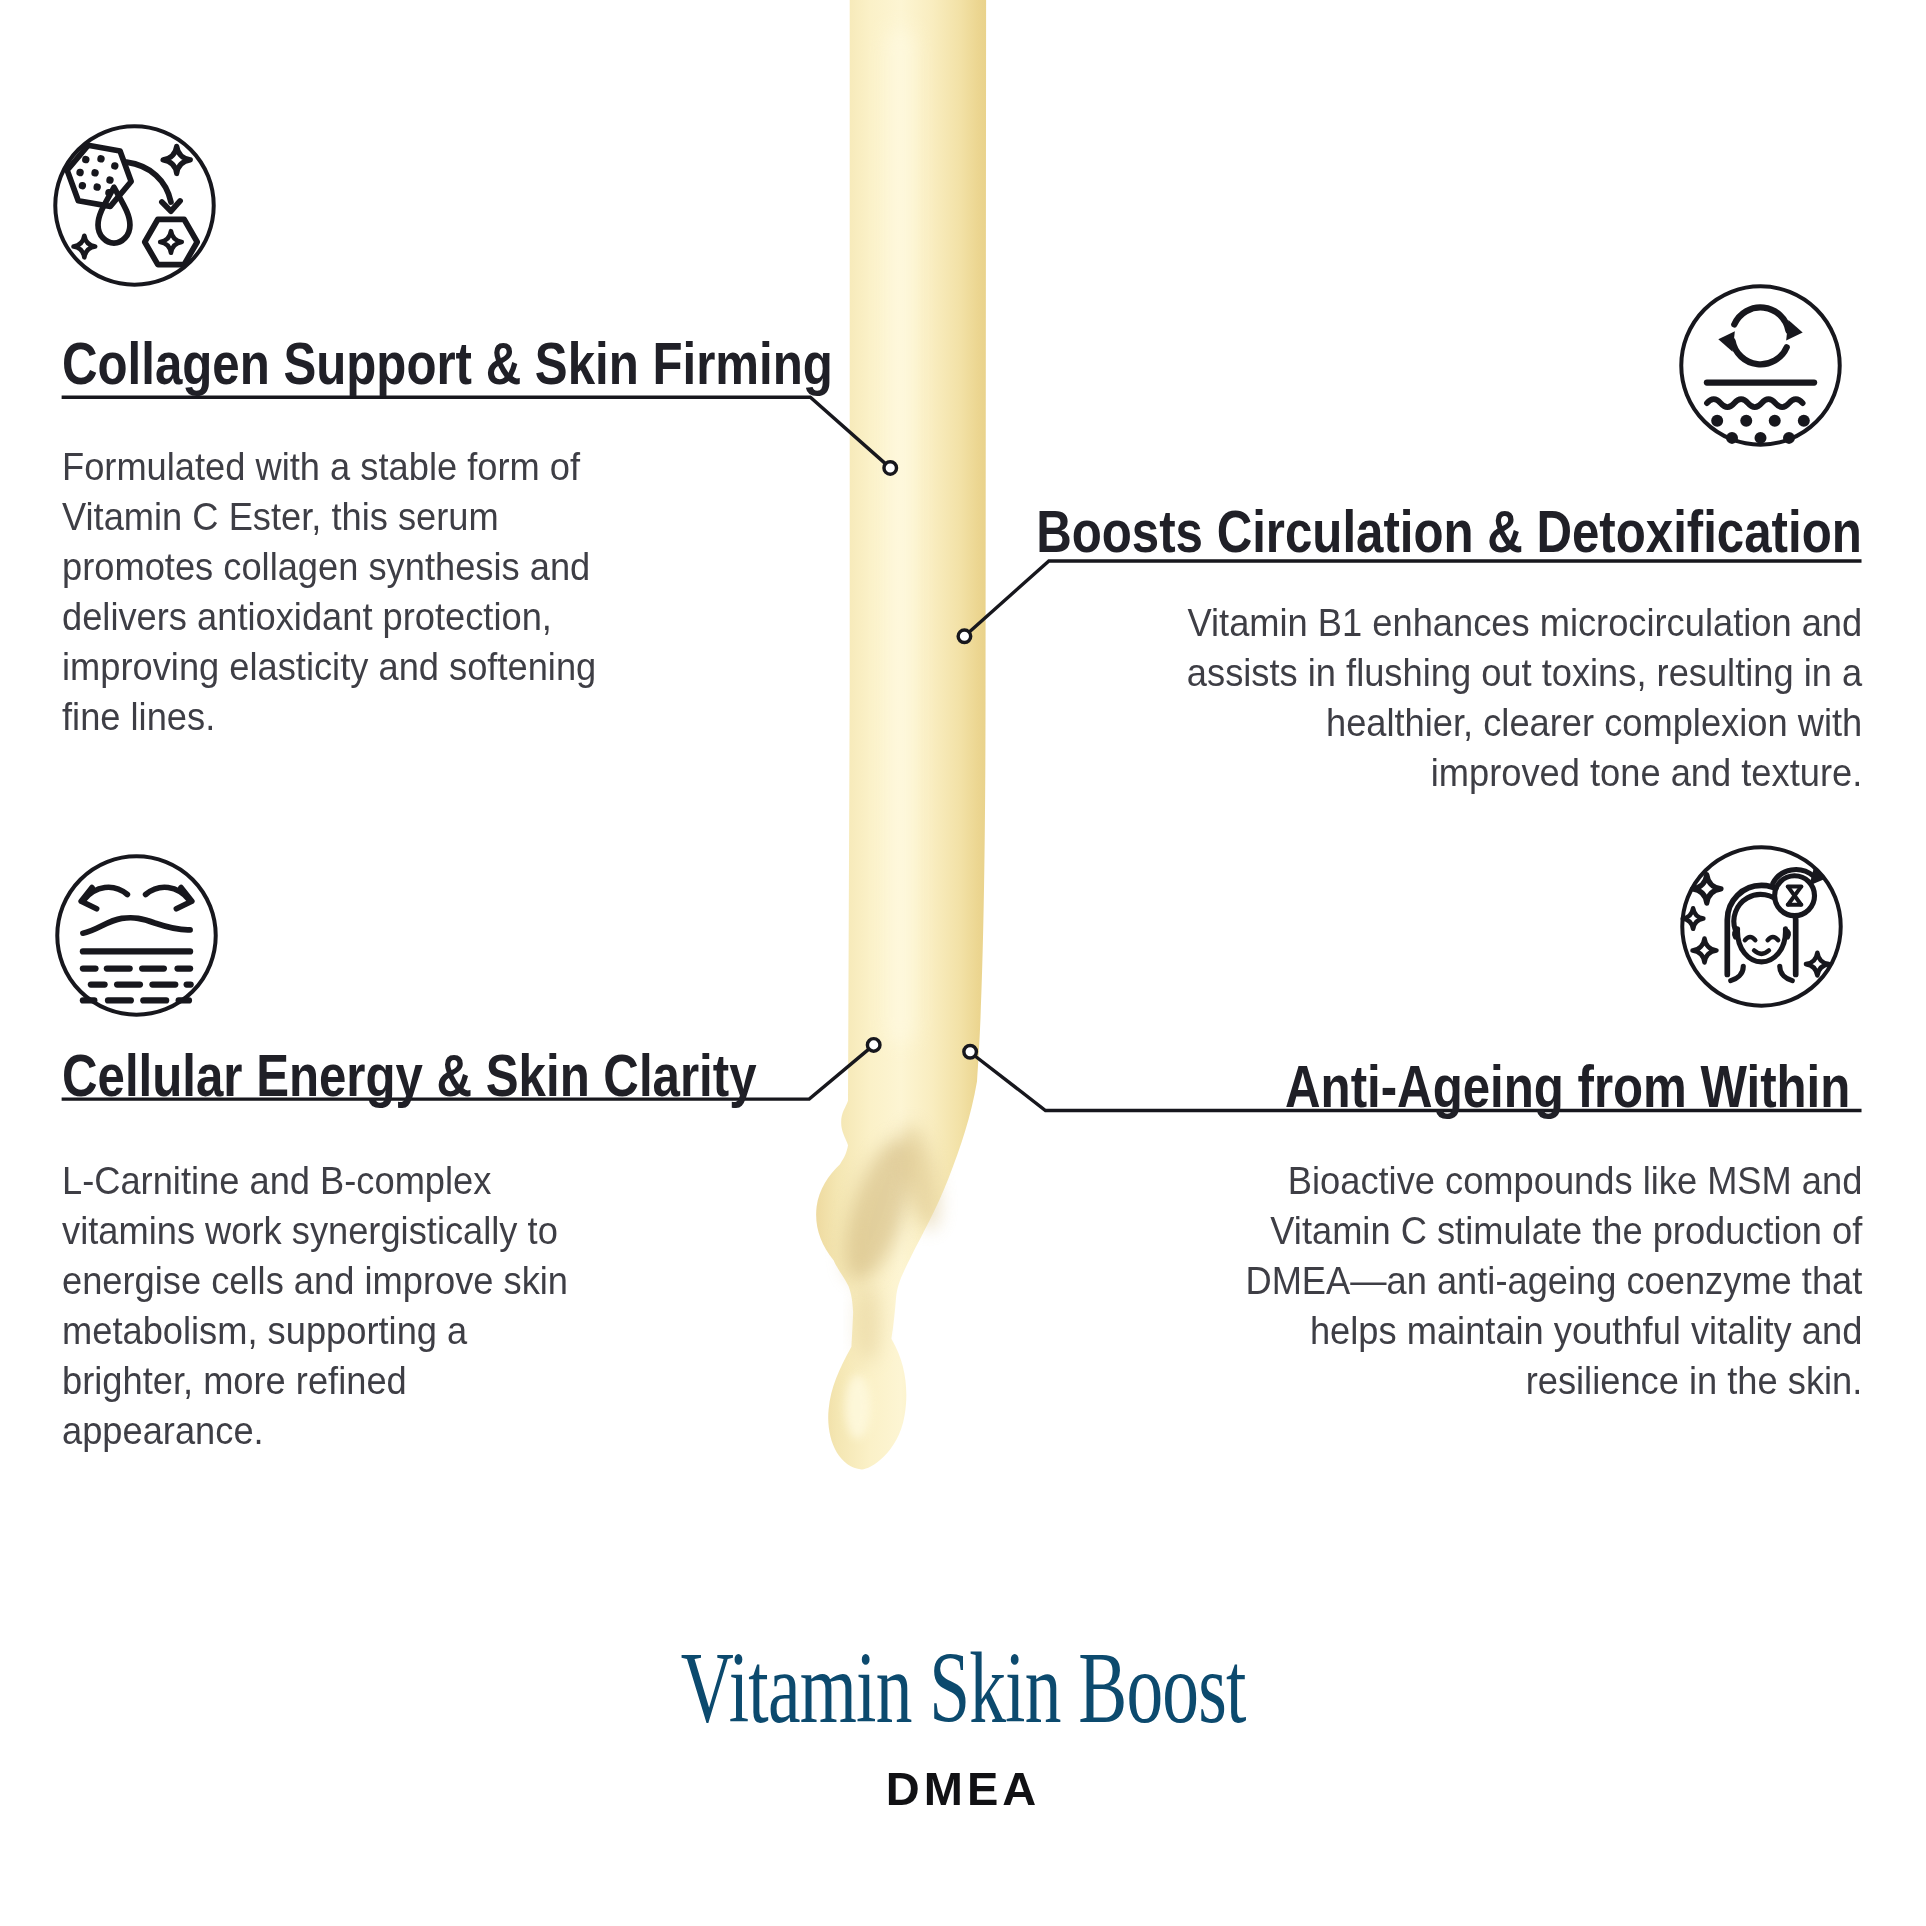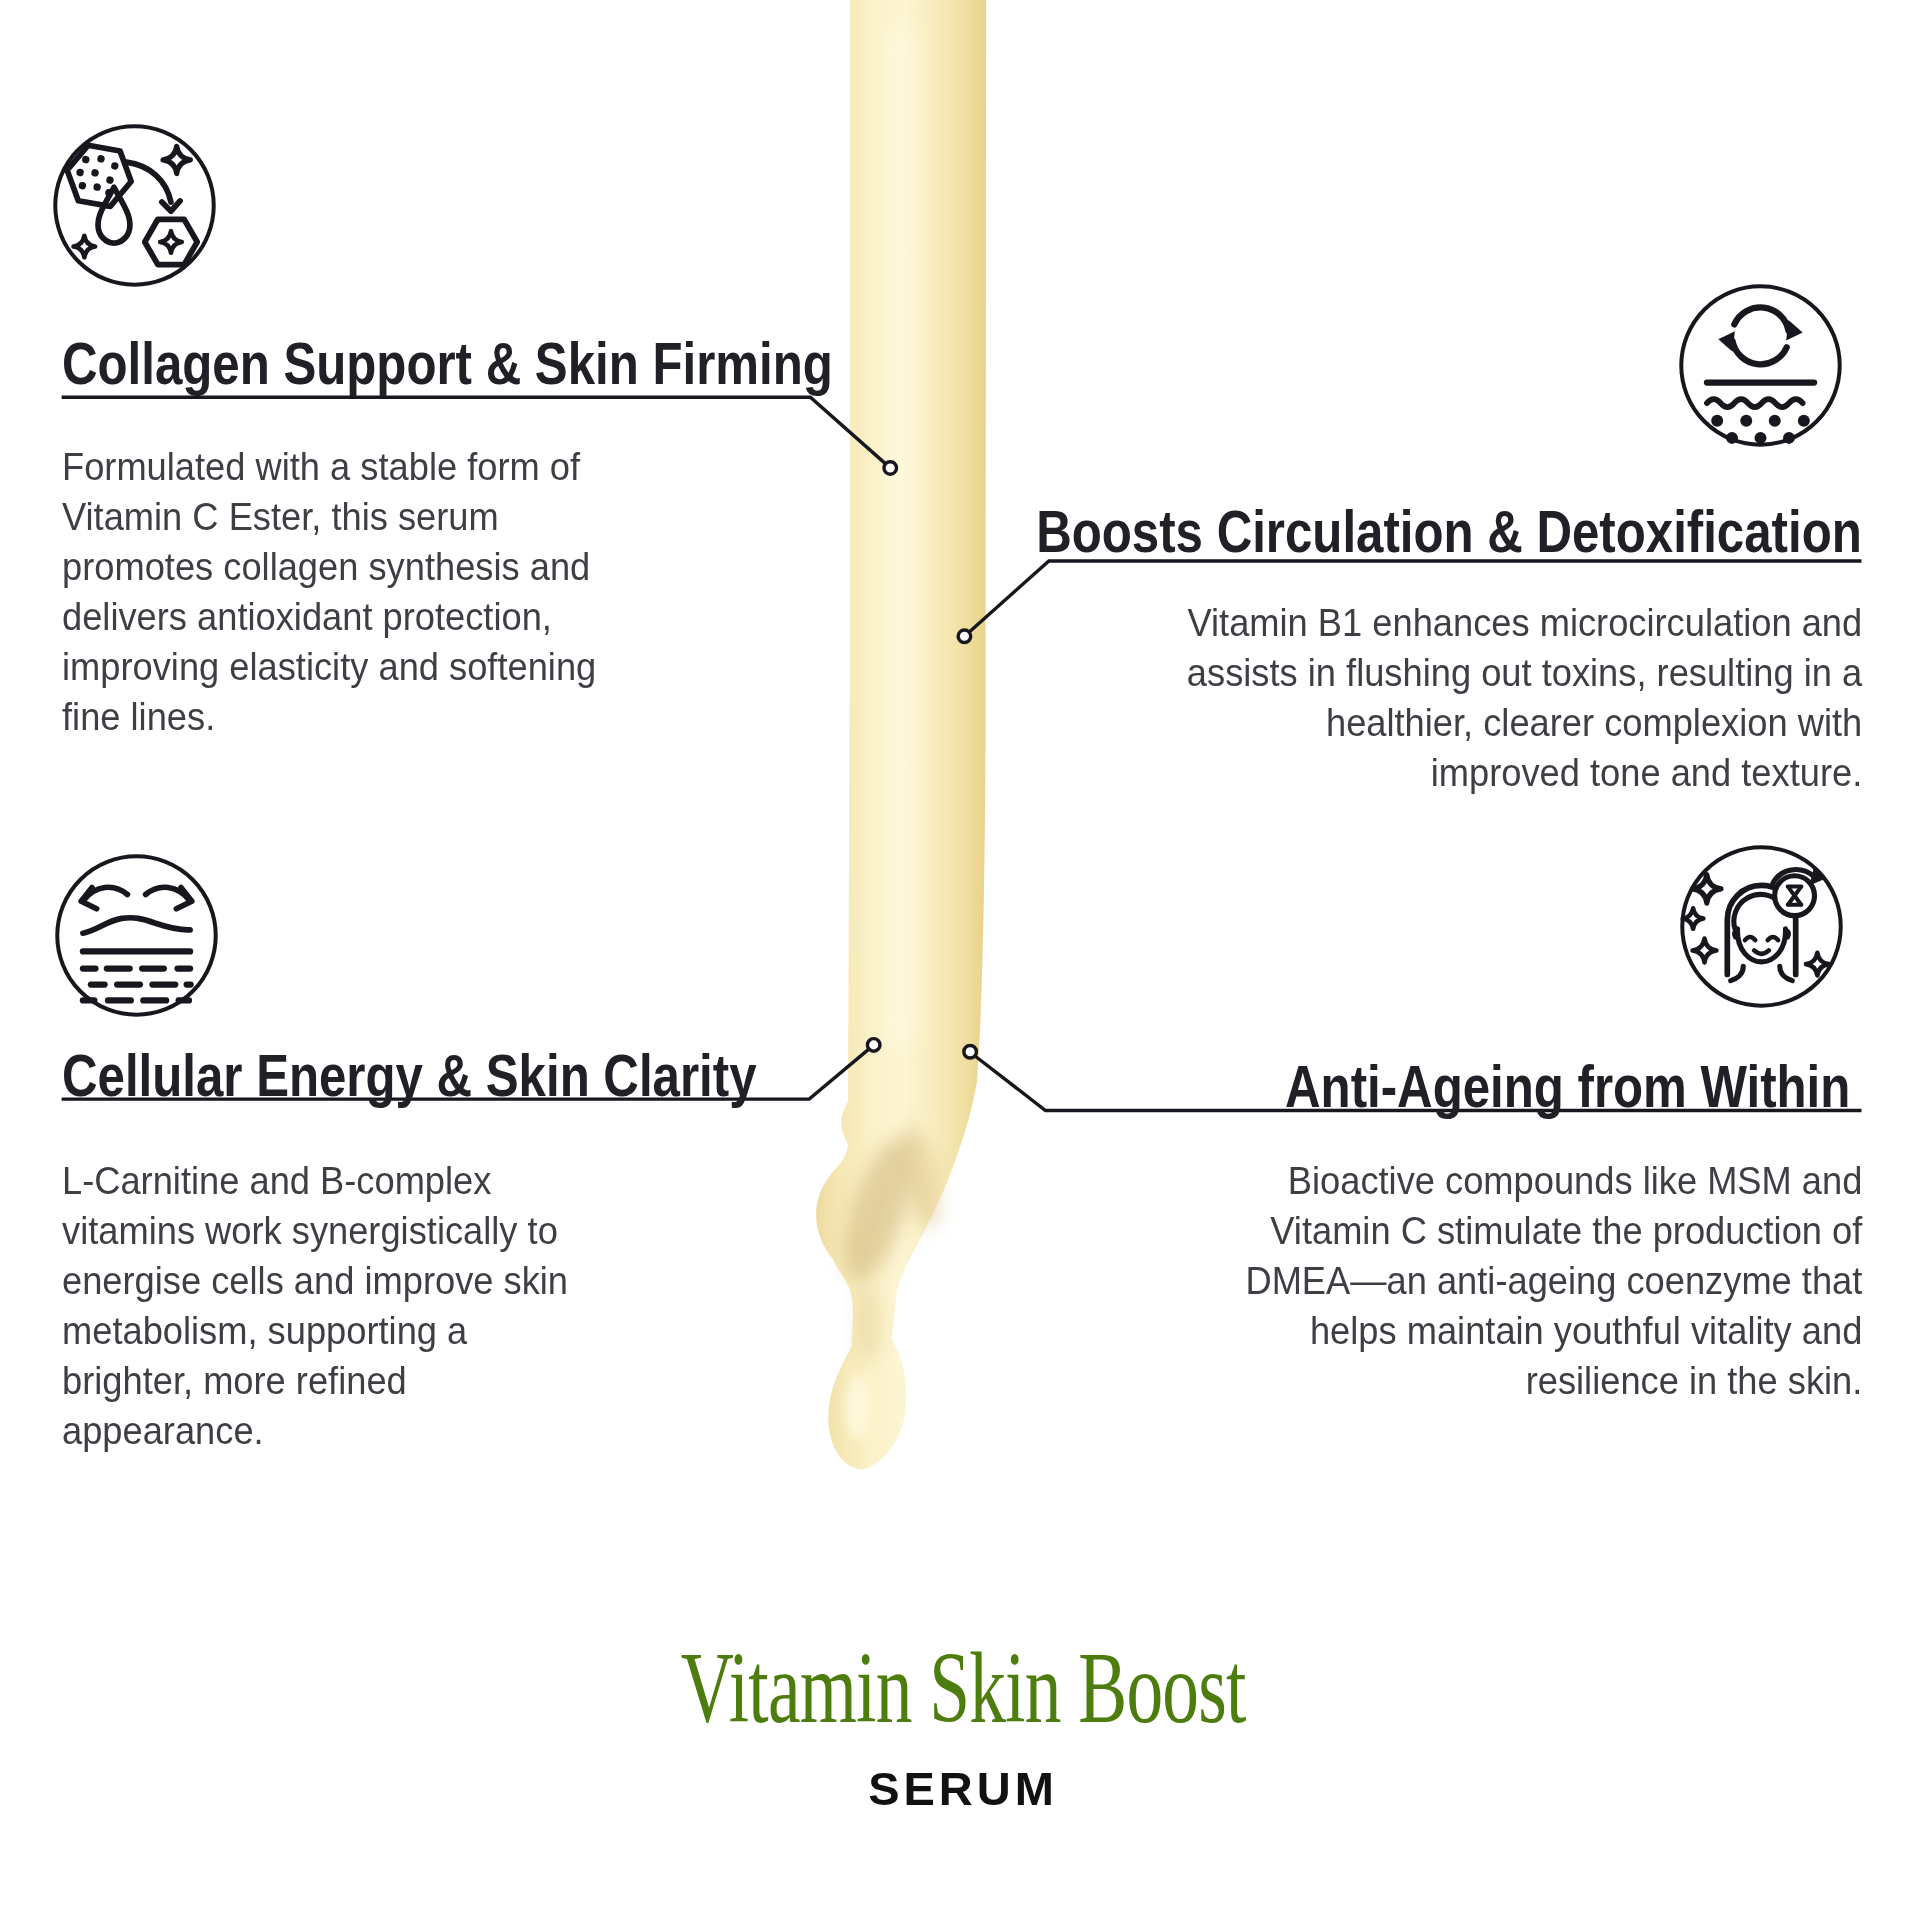--- a/index.html
+++ b/index.html
@@ -15,21 +15,21 @@
   .heading>span{display:inline-block;transform:scaleX(.82);}
   .h-left>span{transform-origin:left center;}
   .h-right>span{transform-origin:right center;}
   .body-text{
     font-size:39px;line-height:50px;color:#3e3e45;
   }
   .body-text .bl{white-space:nowrap;}
   .b-left{transform:scaleX(.93);transform-origin:left top;text-align:left;}
   .b-right{transform:scaleX(.93);transform-origin:right top;text-align:right;}
   .title{
-    left:0;right:0;top:1637px;text-align:center;color:#4d7c0f;
+    left:0;right:0;top:1637px;text-align:center;color:#0c4a6e;
     font-family:"Liberation Serif", serif;font-size:102px;line-height:1;white-space:nowrap;text-decoration:underline;
   }
   .title>span{display:inline-block;transform:scaleX(.72);letter-spacing:-1.1px;}
   .subtitle{
     left:0;right:0;top:1765px;text-align:center;color:#111114;
     font-weight:bold;font-size:47px;letter-spacing:4px;line-height:1;
   }
   svg{display:block;}
   .icon-stroke{stroke:#17171d;fill:none;stroke-linecap:round;stroke-linejoin:round;}
 </style>
@@ -249,14 +249,14 @@
   <div class="bl">Bioactive compounds like MSM and</div>
   <div class="bl">Vitamin C stimulate the production of</div>
   <div class="bl">DMEA—an anti-ageing coenzyme that</div>
   <div class="bl">helps maintain youthful vitality and</div>
   <div class="bl">resilience in the skin.</div>
 </div>
 
 <div class="abs title">
   <span>Vitamin Skin Boost</span>
 </div>
-<div class="abs subtitle">SERUM</div>
+<div class="abs subtitle">DMEA</div>
 
 
 </body></html>

